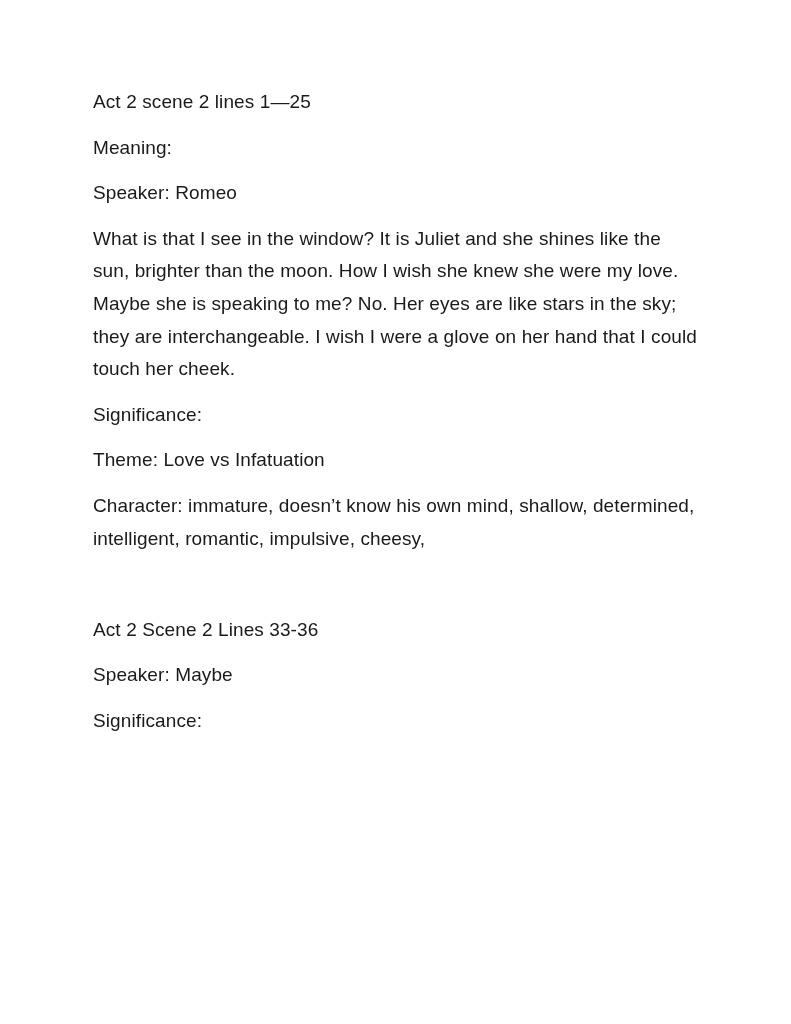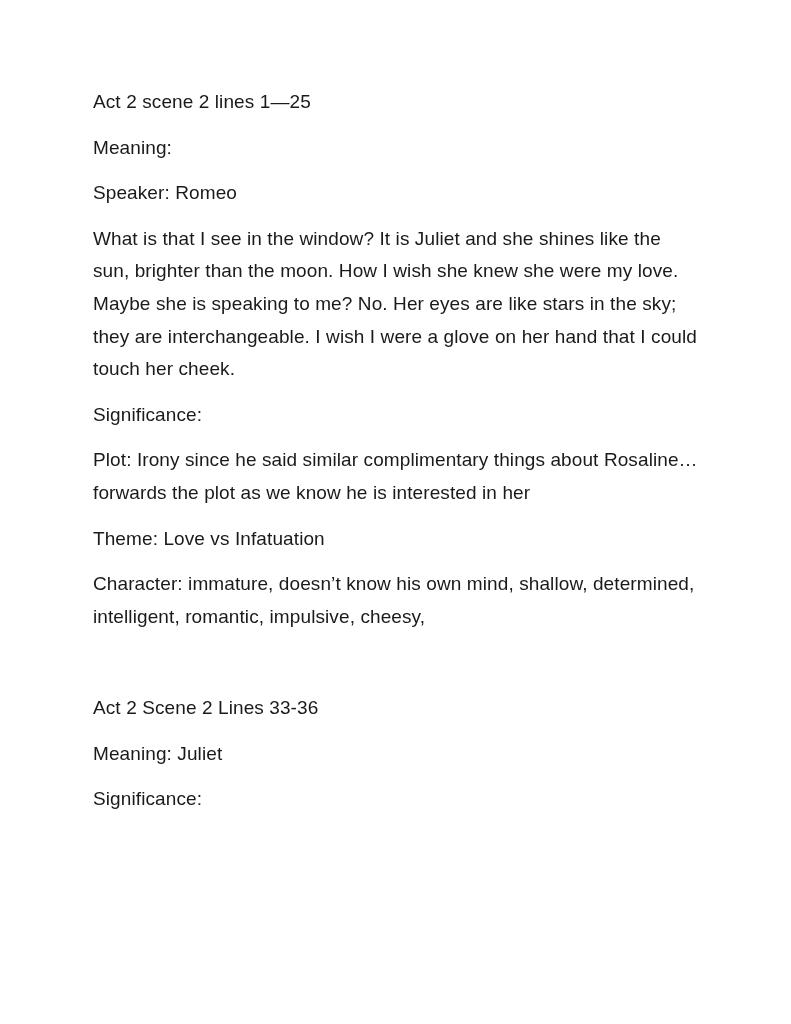--- a/index.html
+++ b/index.html
@@ -32,21 +32,20 @@
 </head>
 <body>
 
 <div class="page">
   <div class="doc">
     <p>Act 2 scene 2 lines 1—25</p>
     <p>Meaning:</p>
     <p>Speaker: Romeo</p>
     <p>What is that I see in the window? It is Juliet and she shines like the sun, brighter than the moon. How I wish she knew she were my love. Maybe she is speaking to me? No. Her eyes are like stars in the sky; they are interchangeable. I wish I were a glove on her hand that I could touch her cheek.</p>
     <p>Significance:</p>
-    <p>Plot: Irony since he said similar complimentary things about Rosaline…forwards the plot as we know he is interested in her</p>
     <p>Theme: Love vs Infatuation</p>
     <p>Character: immature, doesn’t know his own mind, shallow, determined, intelligent, romantic, impulsive, cheesy,</p>
     <p></p>
     <p>Act 2 Scene 2 Lines 33-36</p>
-    <p>Meaning: Juliet</p>
+    <p>Speaker: Maybe</p>
     <p>Significance:</p>
   </div>
 </div>
 
 </body></html>

